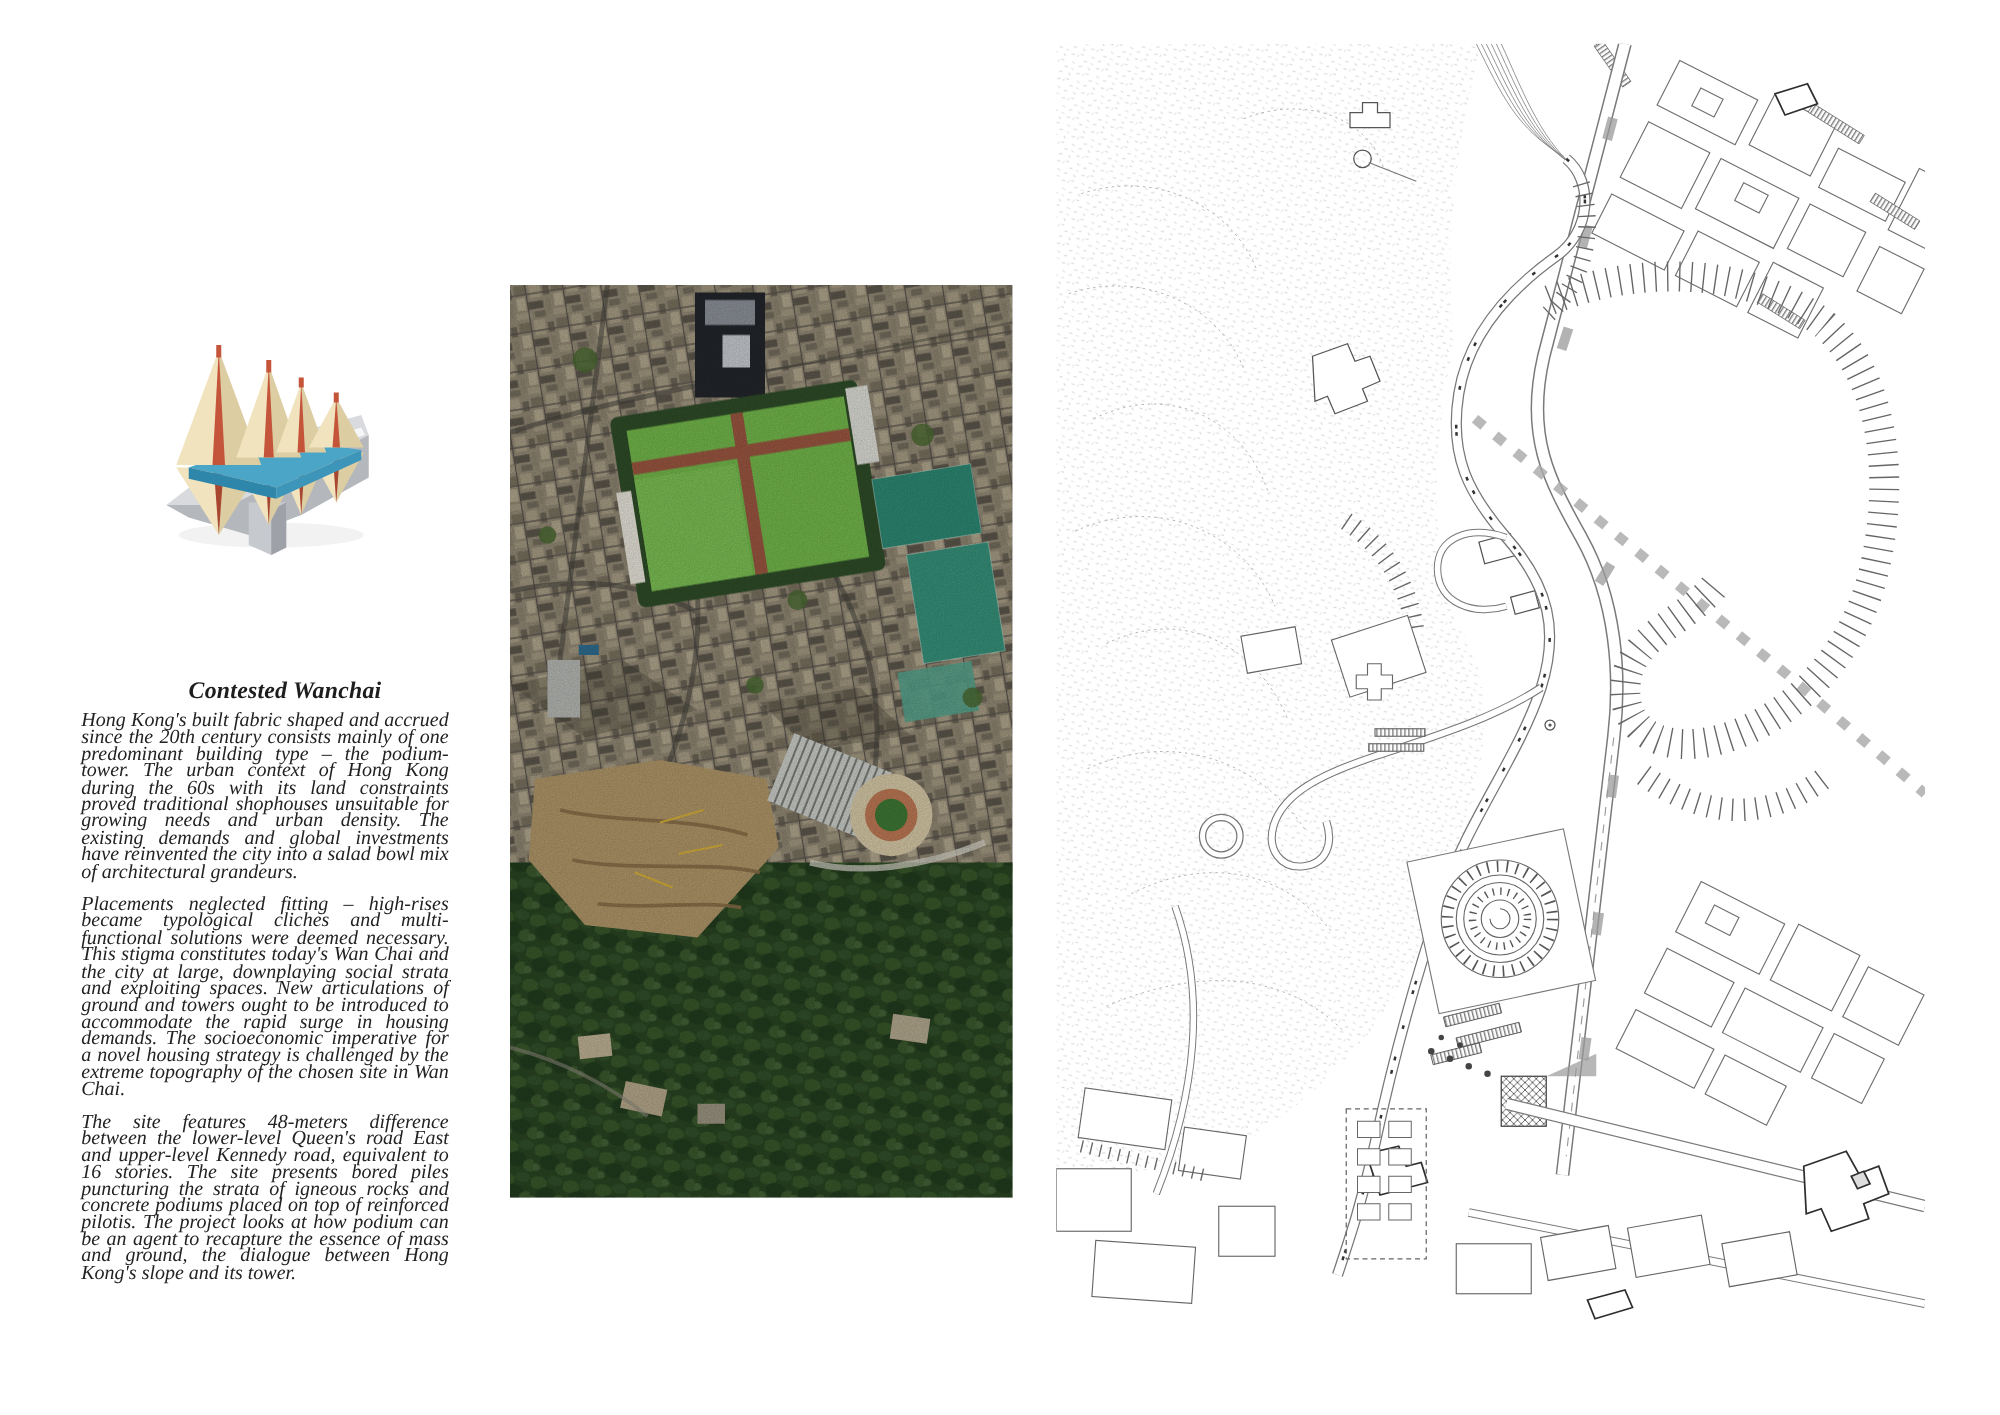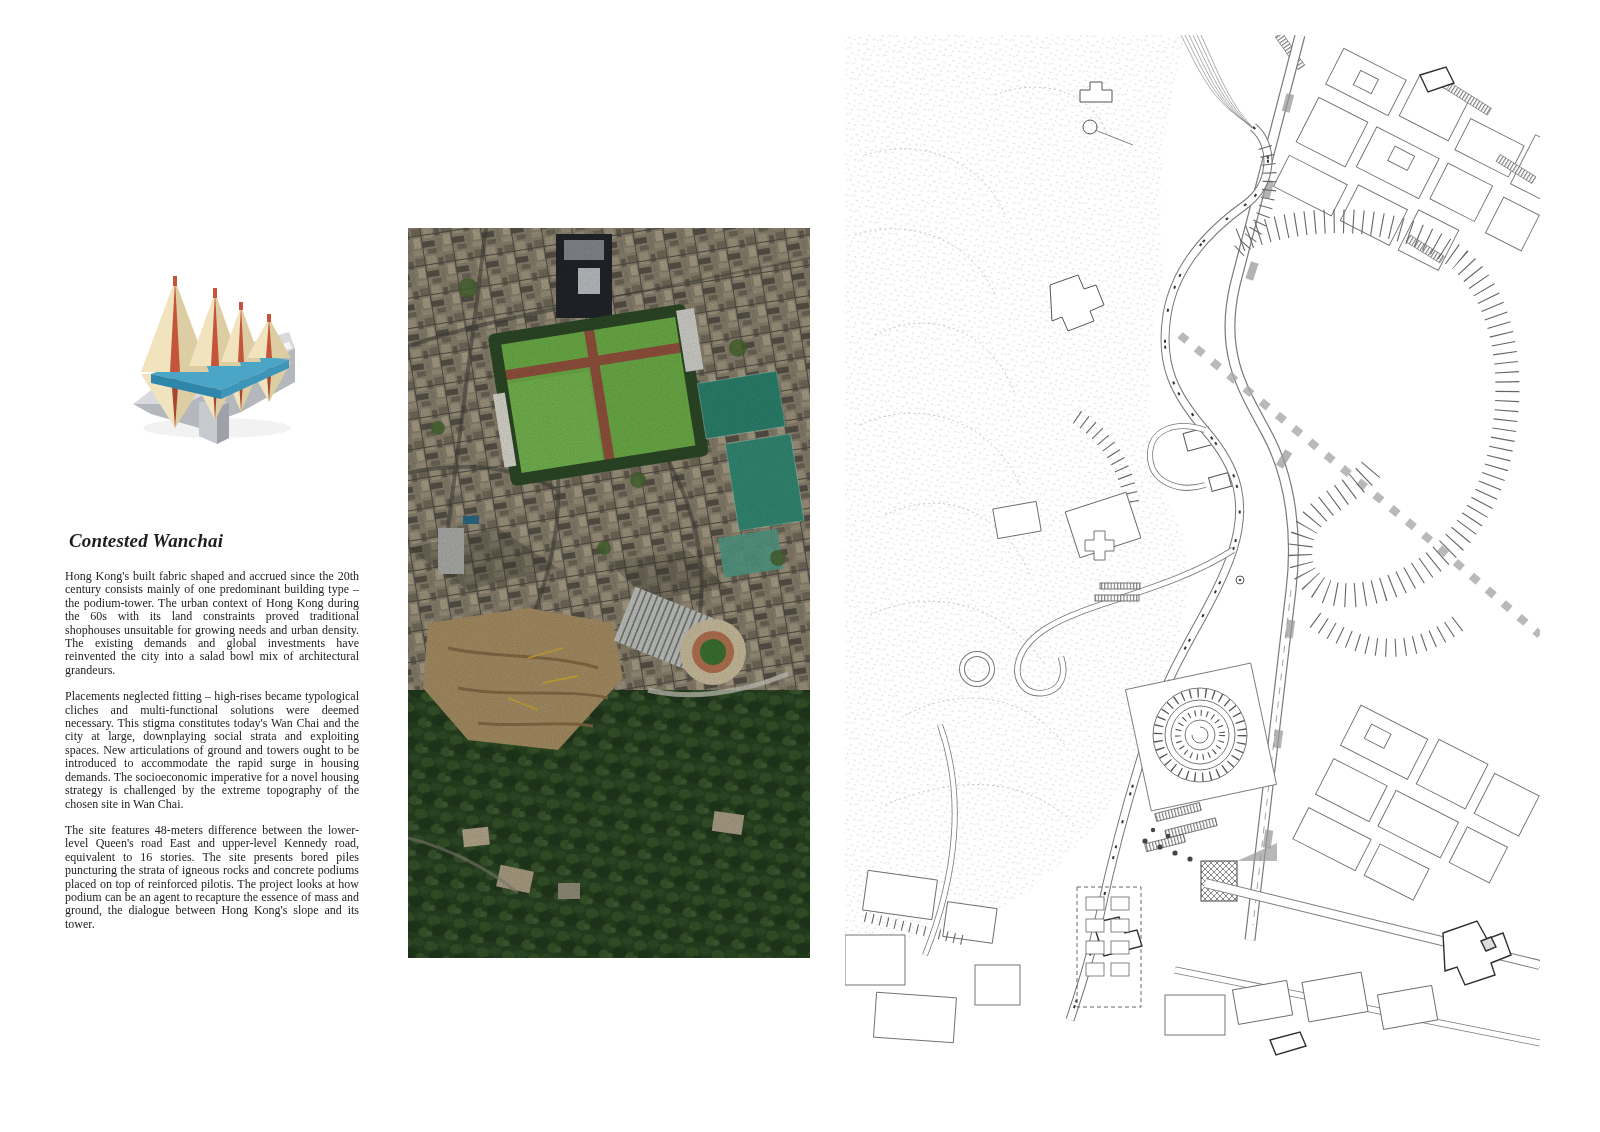--- a/index.html
+++ b/index.html
@@ -8,28 +8,28 @@
     background:#ffffff;
     font-family:"Liberation Serif", serif;
   }
   figure{margin:0;}
   
   .text-col{
     left:65px;top:0;width:294px;position:absolute;height:1132px;
   }
   .model-fig{position:absolute;left:56px;top:252px;width:192px;height:196px;}
   .article-title{
-    position:absolute;left:0;top:526px;width:294px;margin:4px;
-    text-align:left;font-style:italic;font-weight:600;
+    position:absolute;left:0;top:526px;width:294px;margin:16px;
+    text-align:center;font-style:italic;font-weight:600;
     font-size:19px;letter-spacing:.2px;color:#1d1d1d;
   }
   .article-body{
     position:absolute;left:0;top:570px;width:294px;
-    font-size:12px;line-height:13.4px;color:#222;
-    text-align:justify;text-justify:inter-word;
+    font-size:16px;line-height:13.4px;color:#222;
+    text-align:justify;text-justify:inter-word;font-style:italic;
   }
   .article-body p{margin:0 0 13px 0;}
   
   .aerial-fig{position:absolute;left:408px;top:228px;width:402px;height:730px;}
   .map-fig{position:absolute;left:845px;top:35px;width:695px;height:1030px;}
   svg{display:block;}
 </style>
 </head>
 <body>
 

